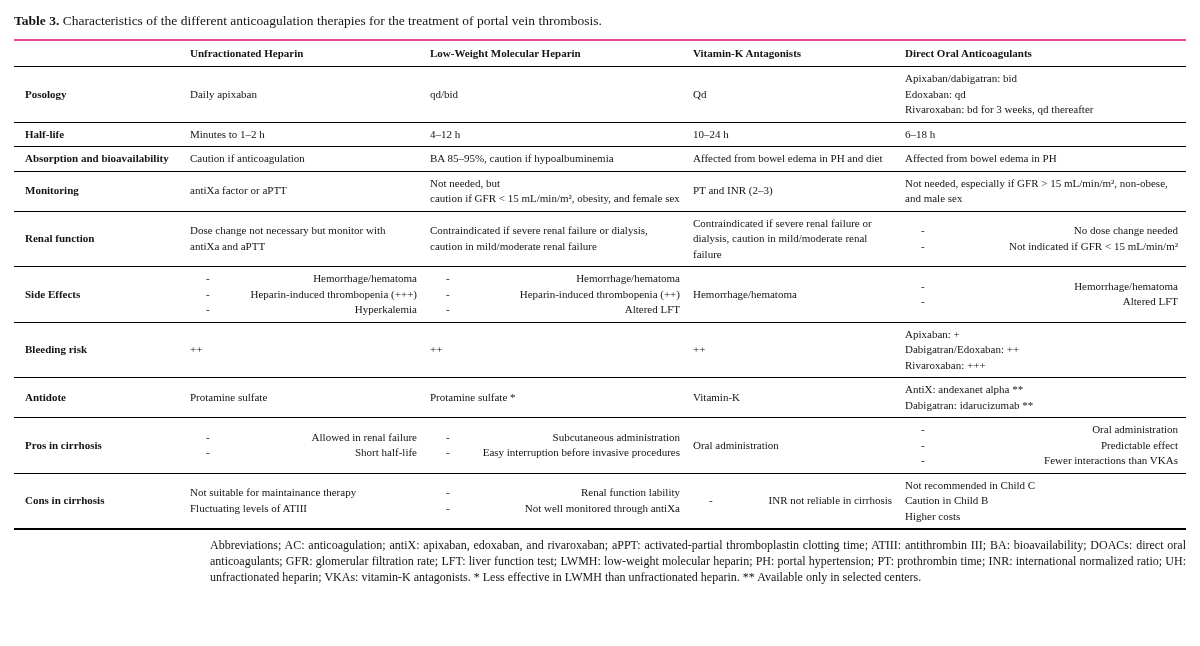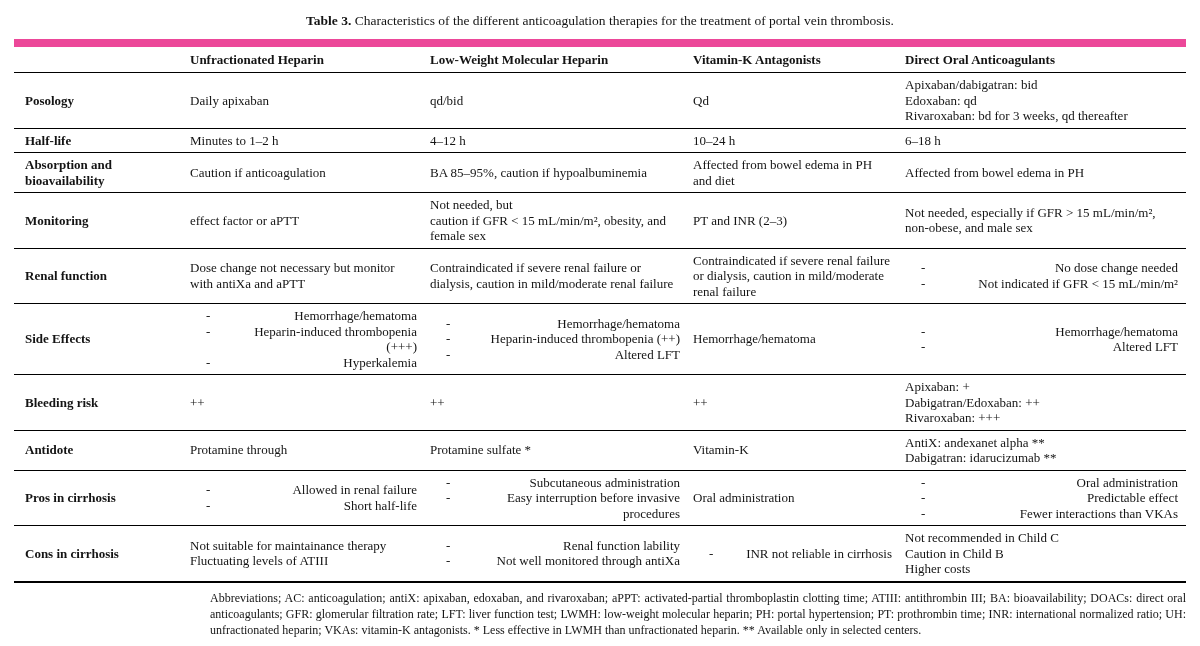--- a/index.html
+++ b/index.html
@@ -7,34 +7,33 @@
     margin: 0; padding: 0;
     width: 1200px; height: 646px;
     background: #ffffff;
     color: #141414;
     font-family: "Liberation Serif", serif;
     overflow: hidden;
   }
   .page { padding: 8px 14px 0 14px; }
 
   .caption {
-    text-align: center;
     font-size: 13.5px;
     line-height: 1.3;
     margin: 4px 0 9px 0;
   }
   .caption .cap-label { font-weight: bold; }
 
   table.main {
     width: 1172px;
     table-layout: fixed;
     border-collapse: collapse;
-    border-top: 8px solid #ec4899;
+    border-top: 2px solid #ec4899;
     border-bottom: 2px solid #000;
-    font-size: 13px;
+    font-size: 11px;
   }
   thead tr { border-bottom: 1.5px solid #000; }
   tbody tr { border-bottom: 1px solid #000; }
   tbody tr:last-child { border-bottom: none; }
 
   th, td {
     vertical-align: middle;
     text-align: left;
     font-weight: normal;
     padding: 4px 8px 4px 5px;
@@ -128,21 +127,21 @@
           <td>
             <div class="cell-line">Affected from bowel edema in PH and diet</div>
           </td>
           <td>
             <div class="cell-line">Affected from bowel edema in PH</div>
           </td>
         </tr>
         <tr>
           <th class="rowlabel">Monitoring</th>
           <td>
-            <div class="cell-line">effect factor or aPTT</div>
+            <div class="cell-line">antiXa factor or aPTT</div>
           </td>
           <td>
             <div class="cell-line">Not needed, but</div>
             <div class="cell-line">caution if GFR &lt; 15 mL/min/m², obesity, and female sex</div>
           </td>
           <td>
             <div class="cell-line">PT and INR (2–3)</div>
           </td>
           <td>
             <div class="cell-line">Not needed, especially if GFR &gt; 15 mL/min/m², non-obese, and male sex</div>
@@ -227,21 +226,21 @@
           </td>
           <td>
             <div class="cell-line">Apixaban: +</div>
             <div class="cell-line">Dabigatran/Edoxaban: ++</div>
             <div class="cell-line">Rivaroxaban: +++</div>
           </td>
         </tr>
         <tr>
           <th class="rowlabel">Antidote</th>
           <td>
-            <div class="cell-line">Protamine through</div>
+            <div class="cell-line">Protamine sulfate</div>
           </td>
           <td>
             <div class="cell-line">Protamine sulfate *</div>
           </td>
           <td>
             <div class="cell-line">Vitamin-K</div>
           </td>
           <td>
             <div class="cell-line">AntiX: andexanet alpha **</div>
             <div class="cell-line">Dabigatran: idarucizumab **</div>

